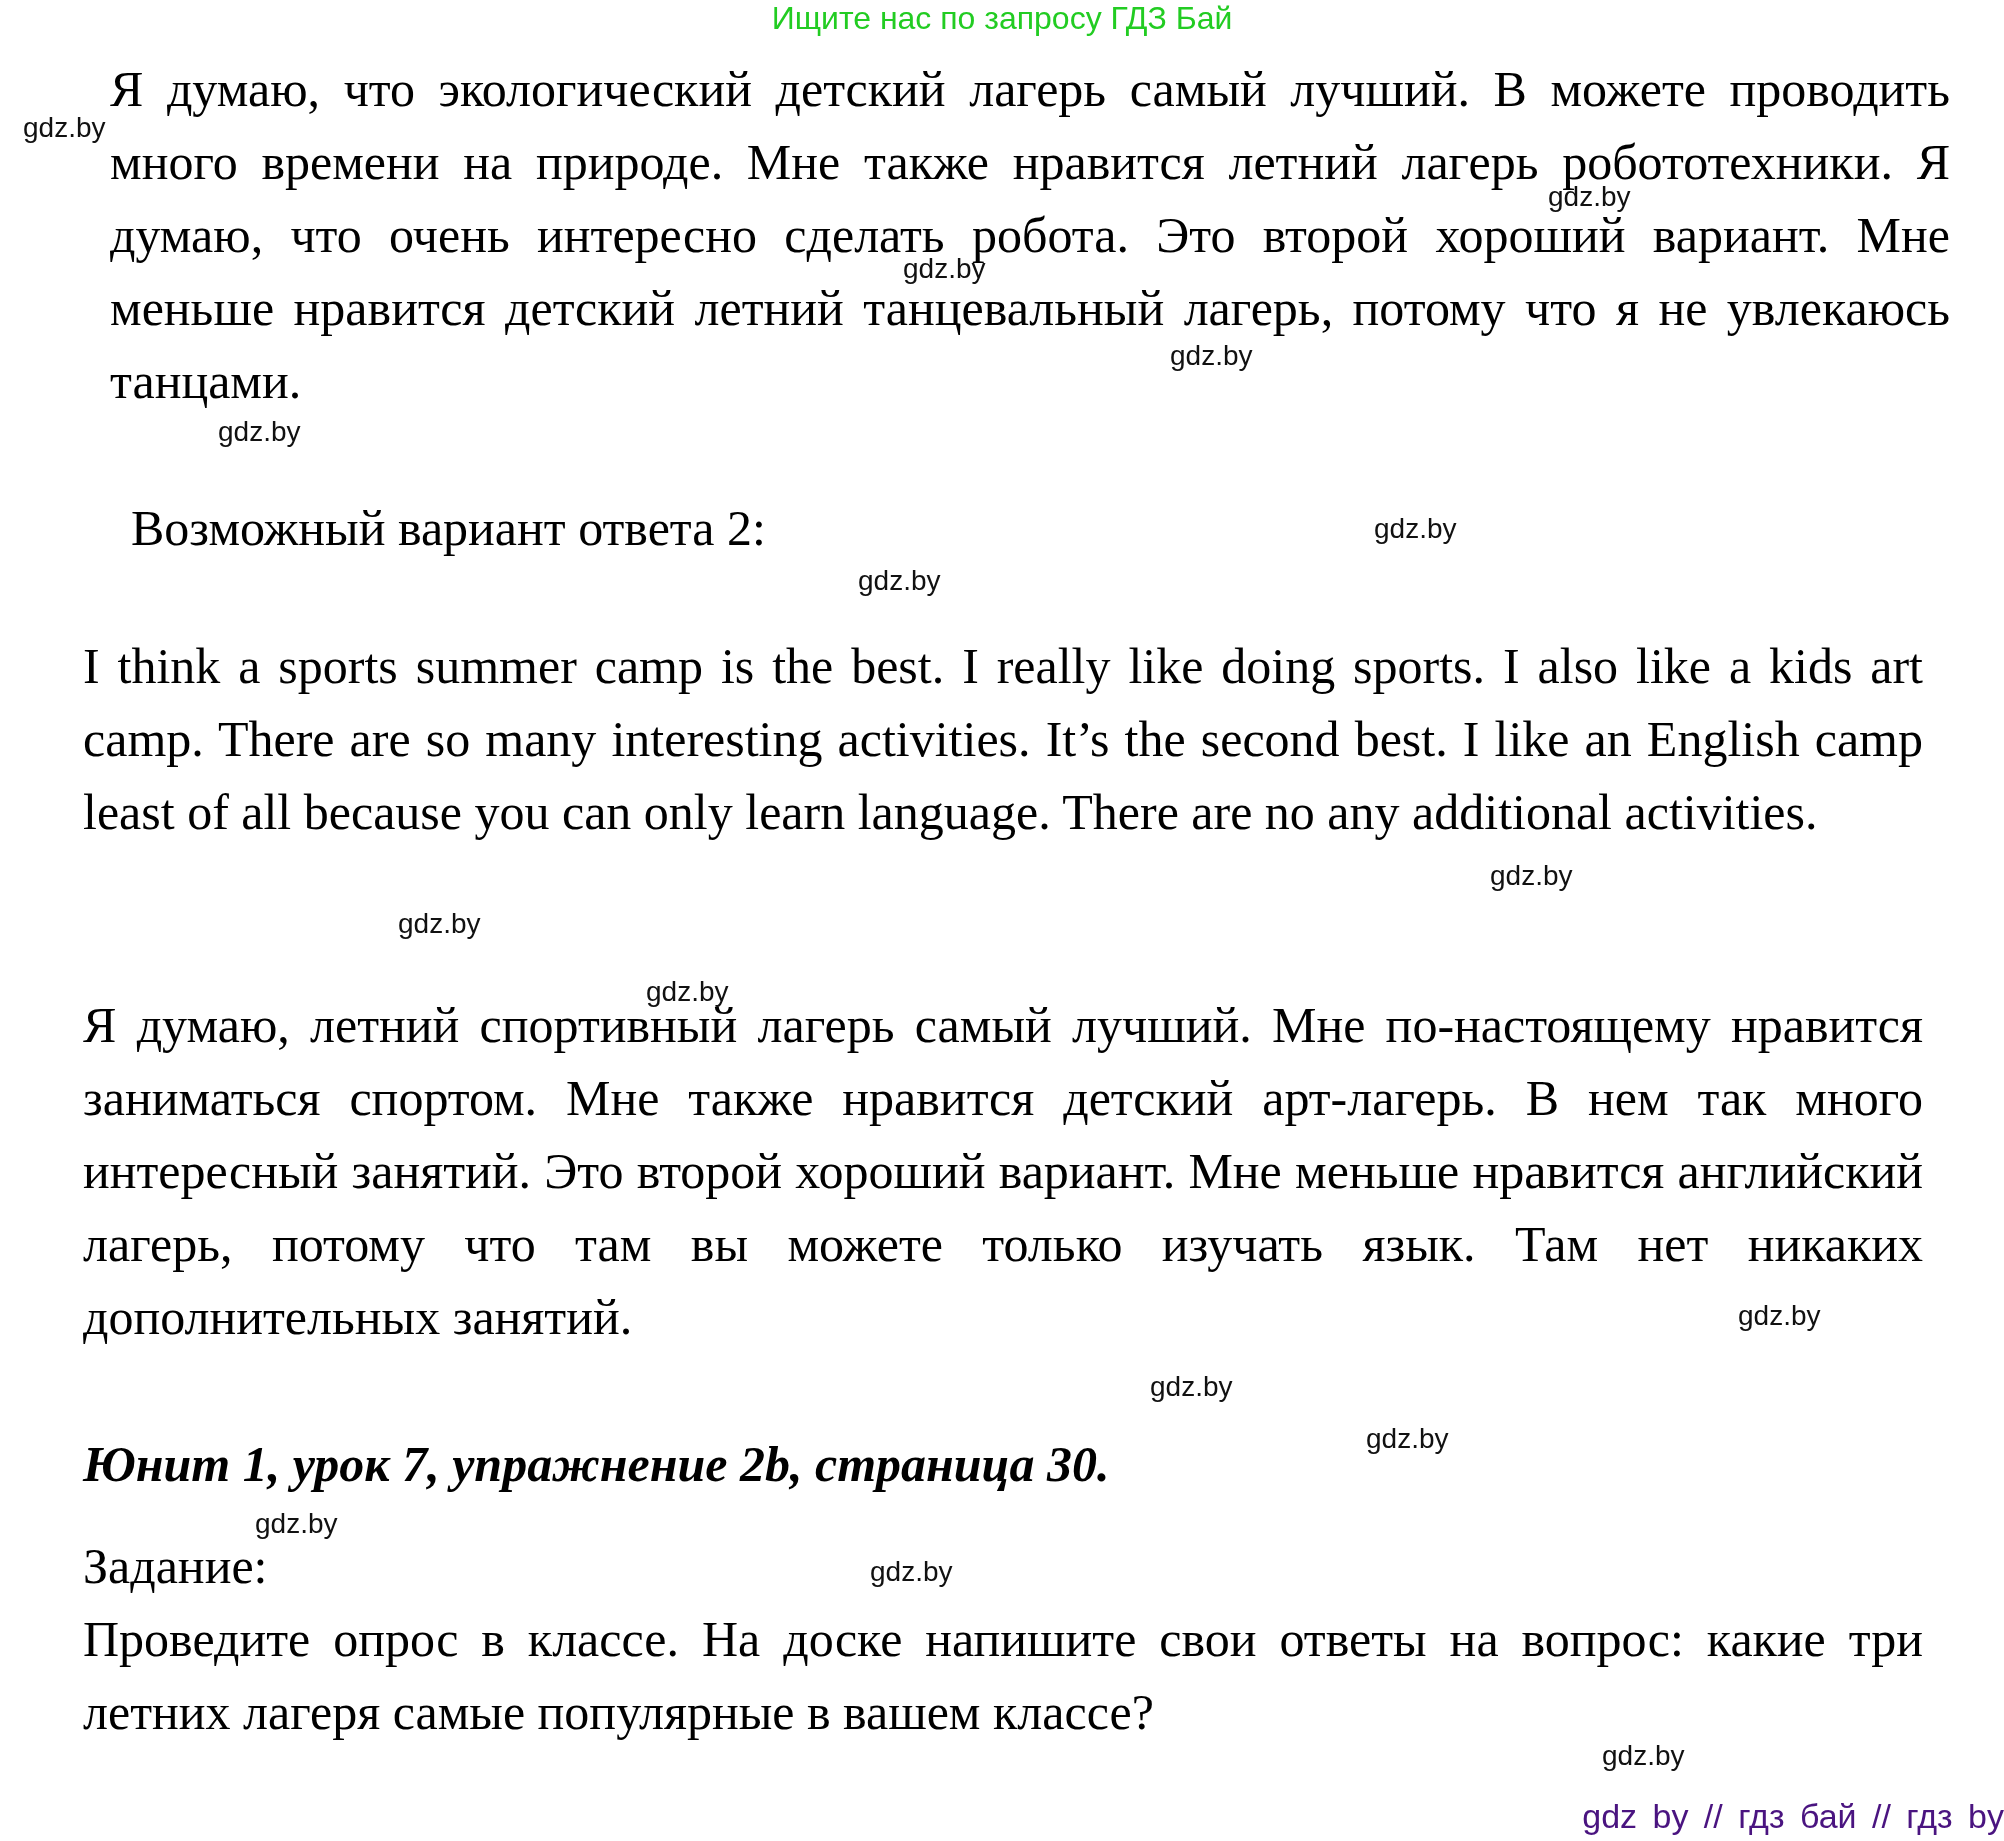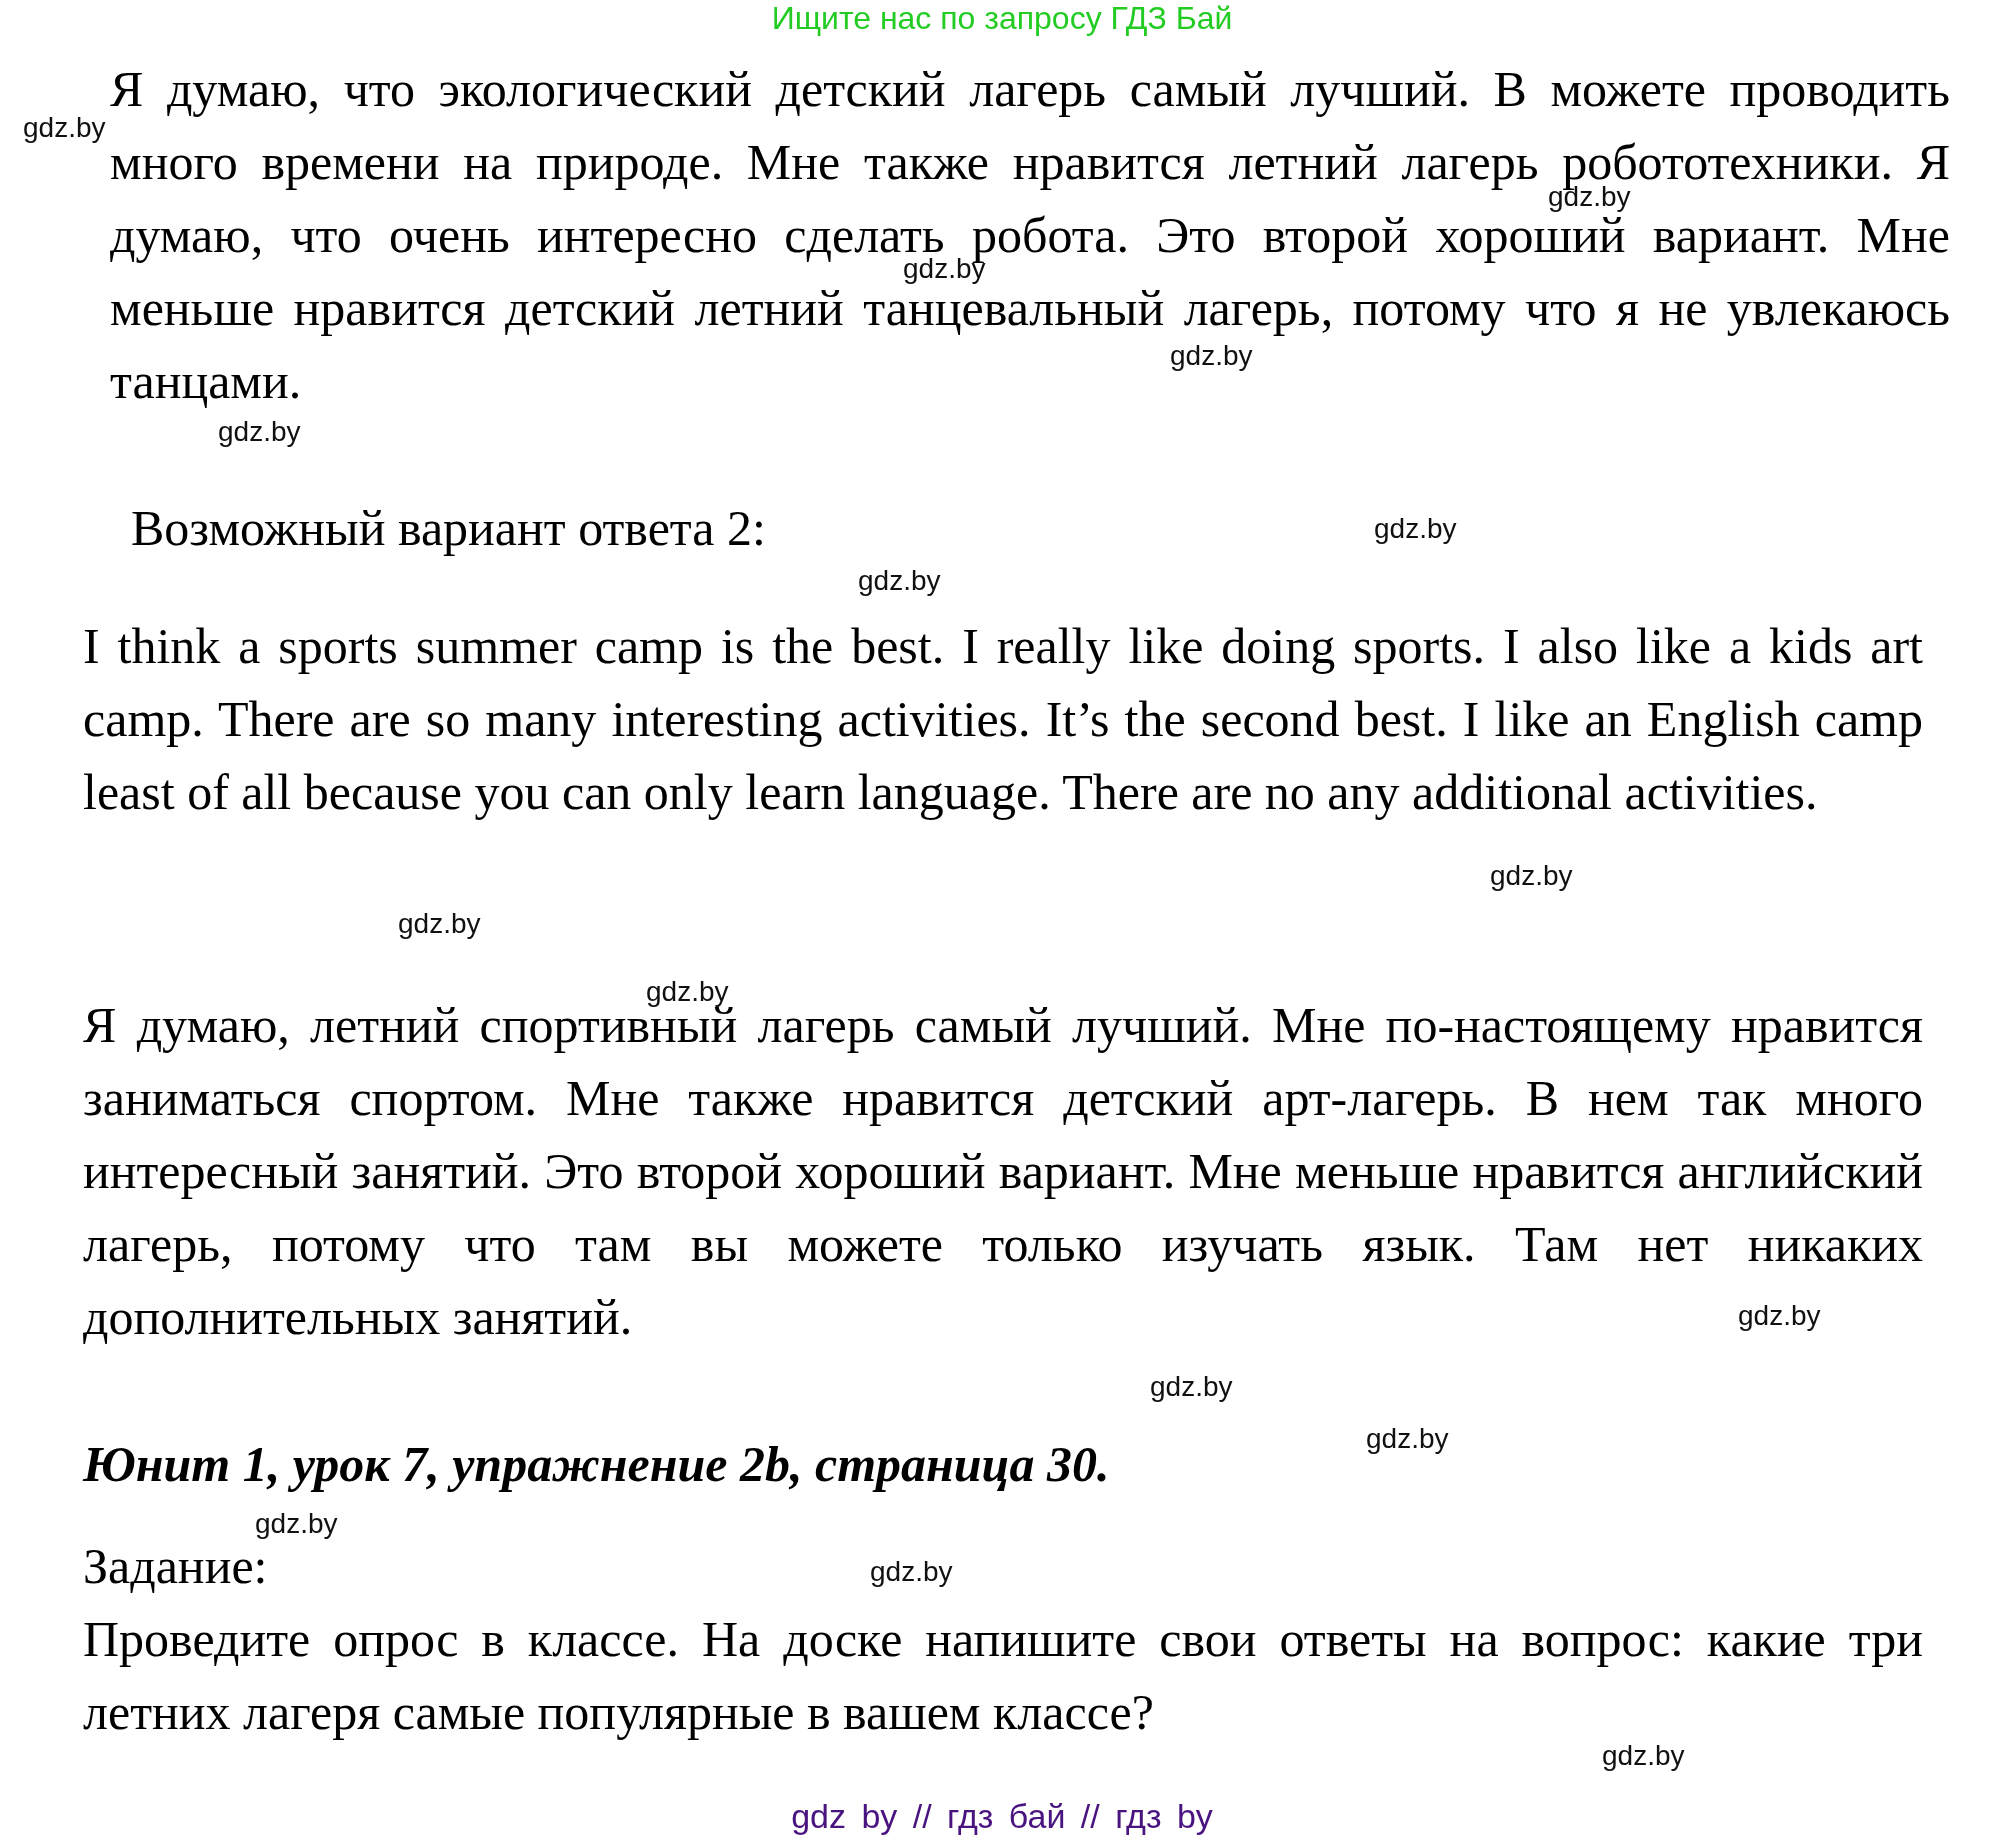--- a/index.html
+++ b/index.html
@@ -13,35 +13,35 @@
     position: absolute; left: 83px; width: 1840px;
     font-family: "Liberation Serif", serif; font-size: 50px; line-height: 73px;
     color: #000; text-align: justify; margin: 0;
   }
   .heading { font-weight: bold; }
   .wm {
     position: absolute; font-family: "Liberation Sans", sans-serif; font-size: 28px;
     color: #111; line-height: 28px;
   }
   .footer {
-    position: absolute; left: 0; top: 1797px; width: 2004px; text-align: center;
+    position: absolute; left: 0; top: 1797px; width: 2004px; text-align: right;
     font-family: "Liberation Sans", sans-serif; font-size: 34px; color: #4a1480;
     word-spacing: 6px;
   }
 </style>
 </head>
 <body>
 
 <div class="banner">Ищите нас по запросу ГДЗ Бай</div>
 
 <p class="para" style="top:53px;margin-left:27px;">Я думаю, что экологический детский лагерь самый лучший. В можете проводить много времени на природе. Мне также нравится летний лагерь робототехники. Я думаю, что очень интересно сделать робота. Это второй хороший вариант. Мне меньше нравится детский летний танцевальный лагерь, потому что я не увлекаюсь танцами.</p>
 
 <p class="para" style="top:492px;margin-left:48px;">Возможный вариант ответа 2:</p>
 
-<p class="para" style="top:610px;">I think a sports summer camp is the best. I really like doing sports. I also like a kids art camp. There are so many interesting activities. It’s the second best. I like an English camp least of all because you can only learn language. There are no any additional activities.</p>
+<p class="para" style="top:630px;">I think a sports summer camp is the best. I really like doing sports. I also like a kids art camp. There are so many interesting activities. It’s the second best. I like an English camp least of all because you can only learn language. There are no any additional activities.</p>
 
 <p class="para" style="top:989px;">Я думаю, летний спортивный лагерь самый лучший. Мне по-настоящему нравится заниматься спортом. Мне также нравится детский арт-лагерь. В нем так много интересный занятий. Это второй хороший вариант. Мне меньше нравится английский лагерь, потому что там вы можете только изучать язык. Там нет никаких дополнительных занятий.</p>
 
 <p class="para heading" style="top:1428px;font-style:italic;">Юнит 1, урок 7, упражнение 2b, страница 30.</p>
 
 <p class="para" style="top:1530px;">Задание:</p>
 
 <p class="para" style="top:1603px;">Проведите опрос в классе. На доске напишите свои ответы на вопрос: какие три летних лагеря самые популярные в вашем классе?</p>
 
 <div class="wm" style="left:23px;top:114px;">gdz.by</div>

